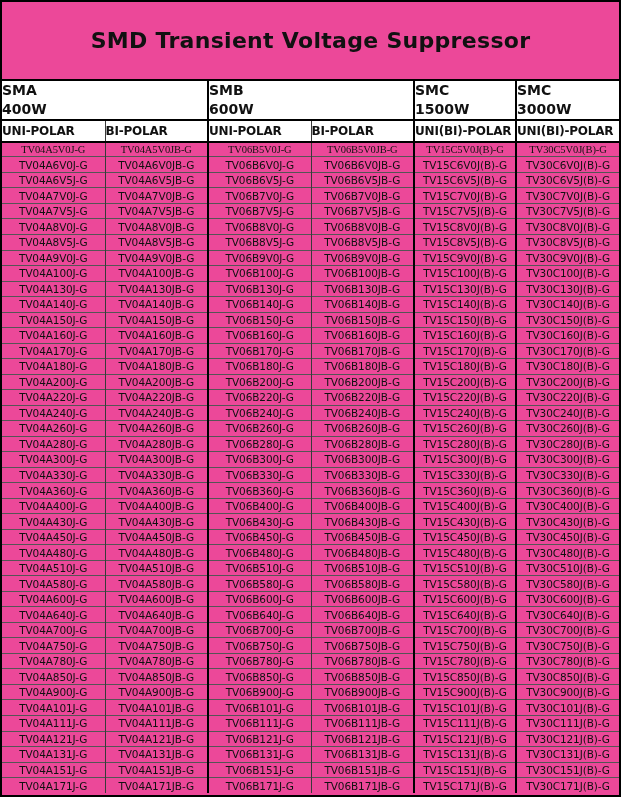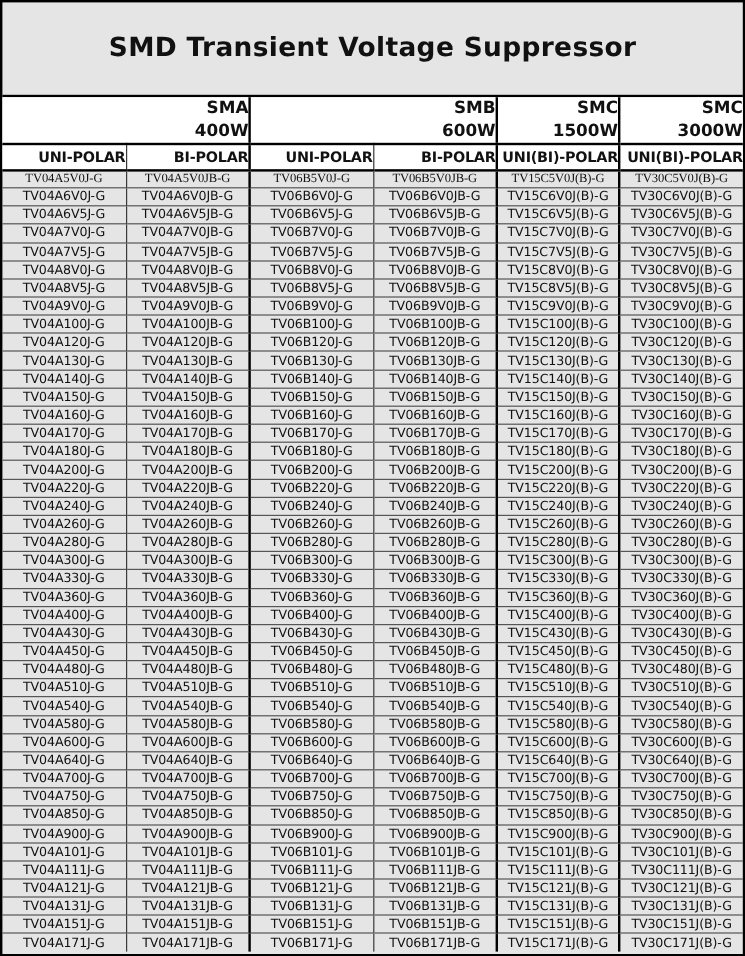--- a/index.html
+++ b/index.html
@@ -5,37 +5,37 @@
   * { box-sizing: border-box; margin: 0; padding: 0; }
   html, body { background: #ffffff; }
   body {
     width: 621px; height: 797px;
     font-family: "DejaVu Sans", sans-serif;
     color: #111111;
   }
   .sheet {
     width: 621px; height: 797px;
     border: 2px solid #000000;
-    background: #e5e5e5;
+    background: #ec4899;
     display: flex; flex-direction: column;
   }
   .title-bar {
     height: 79px;
     display: flex; align-items: center; justify-content: center;
     font-size: 22px; font-weight: bold; letter-spacing: 0.3px;
     border-bottom: 2px solid #000000;
   }
   table.parts-table {
     width: 100%; height: 712px;
     border-collapse: collapse; table-layout: fixed;
   }
   col.c0 { width: 103px; } col.c1 { width: 103px; } col.c2 { width: 103px; }
   col.c3 { width: 103px; } col.c4 { width: 102px; } col.c5 { width: 103px; }
 
-  thead th { text-align: right; vertical-align: middle; font-weight: bold; background: #ffffff; }
+  thead th { text-align: left; vertical-align: middle; font-weight: bold; background: #ffffff; }
   tr.group-row th {
     height: 39px; font-size: 14px; line-height: 1.35;
     border-bottom: 2px solid #000000;
   }
   tr.polarity-row th {
     height: 22px; font-size: 12px; letter-spacing: -0.2px;
     border-bottom: 2px solid #000000; white-space: nowrap; overflow: hidden;
   }
   
   .sep-light { border-left: 1px solid #3a3a3a; }
@@ -160,28 +160,20 @@
         </tr>
         <tr>
           <td>TV04A100J-G</td>
           <td class="sep-light">TV04A100JB-G</td>
           <td class="sep-heavy">TV06B100J-G</td>
           <td class="sep-light">TV06B100JB-G</td>
           <td class="sep-heavy">TV15C100J(B)-G</td>
           <td class="sep-heavy">TV30C100J(B)-G</td>
         </tr>
         <tr>
-          <td>TV04A120J-G</td>
-          <td class="sep-light">TV04A120JB-G</td>
-          <td class="sep-heavy">TV06B120J-G</td>
-          <td class="sep-light">TV06B120JB-G</td>
-          <td class="sep-heavy">TV15C120J(B)-G</td>
-          <td class="sep-heavy">TV30C120J(B)-G</td>
-        </tr>
-        <tr>
           <td>TV04A130J-G</td>
           <td class="sep-light">TV04A130JB-G</td>
           <td class="sep-heavy">TV06B130J-G</td>
           <td class="sep-light">TV06B130JB-G</td>
           <td class="sep-heavy">TV15C130J(B)-G</td>
           <td class="sep-heavy">TV30C130J(B)-G</td>
         </tr>
         <tr>
           <td>TV04A140J-G</td>
           <td class="sep-light">TV04A140JB-G</td>
@@ -320,28 +312,20 @@
         </tr>
         <tr>
           <td>TV04A510J-G</td>
           <td class="sep-light">TV04A510JB-G</td>
           <td class="sep-heavy">TV06B510J-G</td>
           <td class="sep-light">TV06B510JB-G</td>
           <td class="sep-heavy">TV15C510J(B)-G</td>
           <td class="sep-heavy">TV30C510J(B)-G</td>
         </tr>
         <tr>
-          <td>TV04A540J-G</td>
-          <td class="sep-light">TV04A540JB-G</td>
-          <td class="sep-heavy">TV06B540J-G</td>
-          <td class="sep-light">TV06B540JB-G</td>
-          <td class="sep-heavy">TV15C540J(B)-G</td>
-          <td class="sep-heavy">TV30C540J(B)-G</td>
-        </tr>
-        <tr>
           <td>TV04A580J-G</td>
           <td class="sep-light">TV04A580JB-G</td>
           <td class="sep-heavy">TV06B580J-G</td>
           <td class="sep-light">TV06B580JB-G</td>
           <td class="sep-heavy">TV15C580J(B)-G</td>
           <td class="sep-heavy">TV30C580J(B)-G</td>
         </tr>
         <tr>
           <td>TV04A600J-G</td>
           <td class="sep-light">TV04A600JB-G</td>
@@ -368,20 +352,28 @@
         </tr>
         <tr>
           <td>TV04A750J-G</td>
           <td class="sep-light">TV04A750JB-G</td>
           <td class="sep-heavy">TV06B750J-G</td>
           <td class="sep-light">TV06B750JB-G</td>
           <td class="sep-heavy">TV15C750J(B)-G</td>
           <td class="sep-heavy">TV30C750J(B)-G</td>
         </tr>
         <tr>
+          <td>TV04A780J-G</td>
+          <td class="sep-light">TV04A780JB-G</td>
+          <td class="sep-heavy">TV06B780J-G</td>
+          <td class="sep-light">TV06B780JB-G</td>
+          <td class="sep-heavy">TV15C780J(B)-G</td>
+          <td class="sep-heavy">TV30C780J(B)-G</td>
+        </tr>
+        <tr>
           <td>TV04A850J-G</td>
           <td class="sep-light">TV04A850JB-G</td>
           <td class="sep-heavy">TV06B850J-G</td>
           <td class="sep-light">TV06B850JB-G</td>
           <td class="sep-heavy">TV15C850J(B)-G</td>
           <td class="sep-heavy">TV30C850J(B)-G</td>
         </tr>
         <tr>
           <td>TV04A900J-G</td>
           <td class="sep-light">TV04A900JB-G</td>

